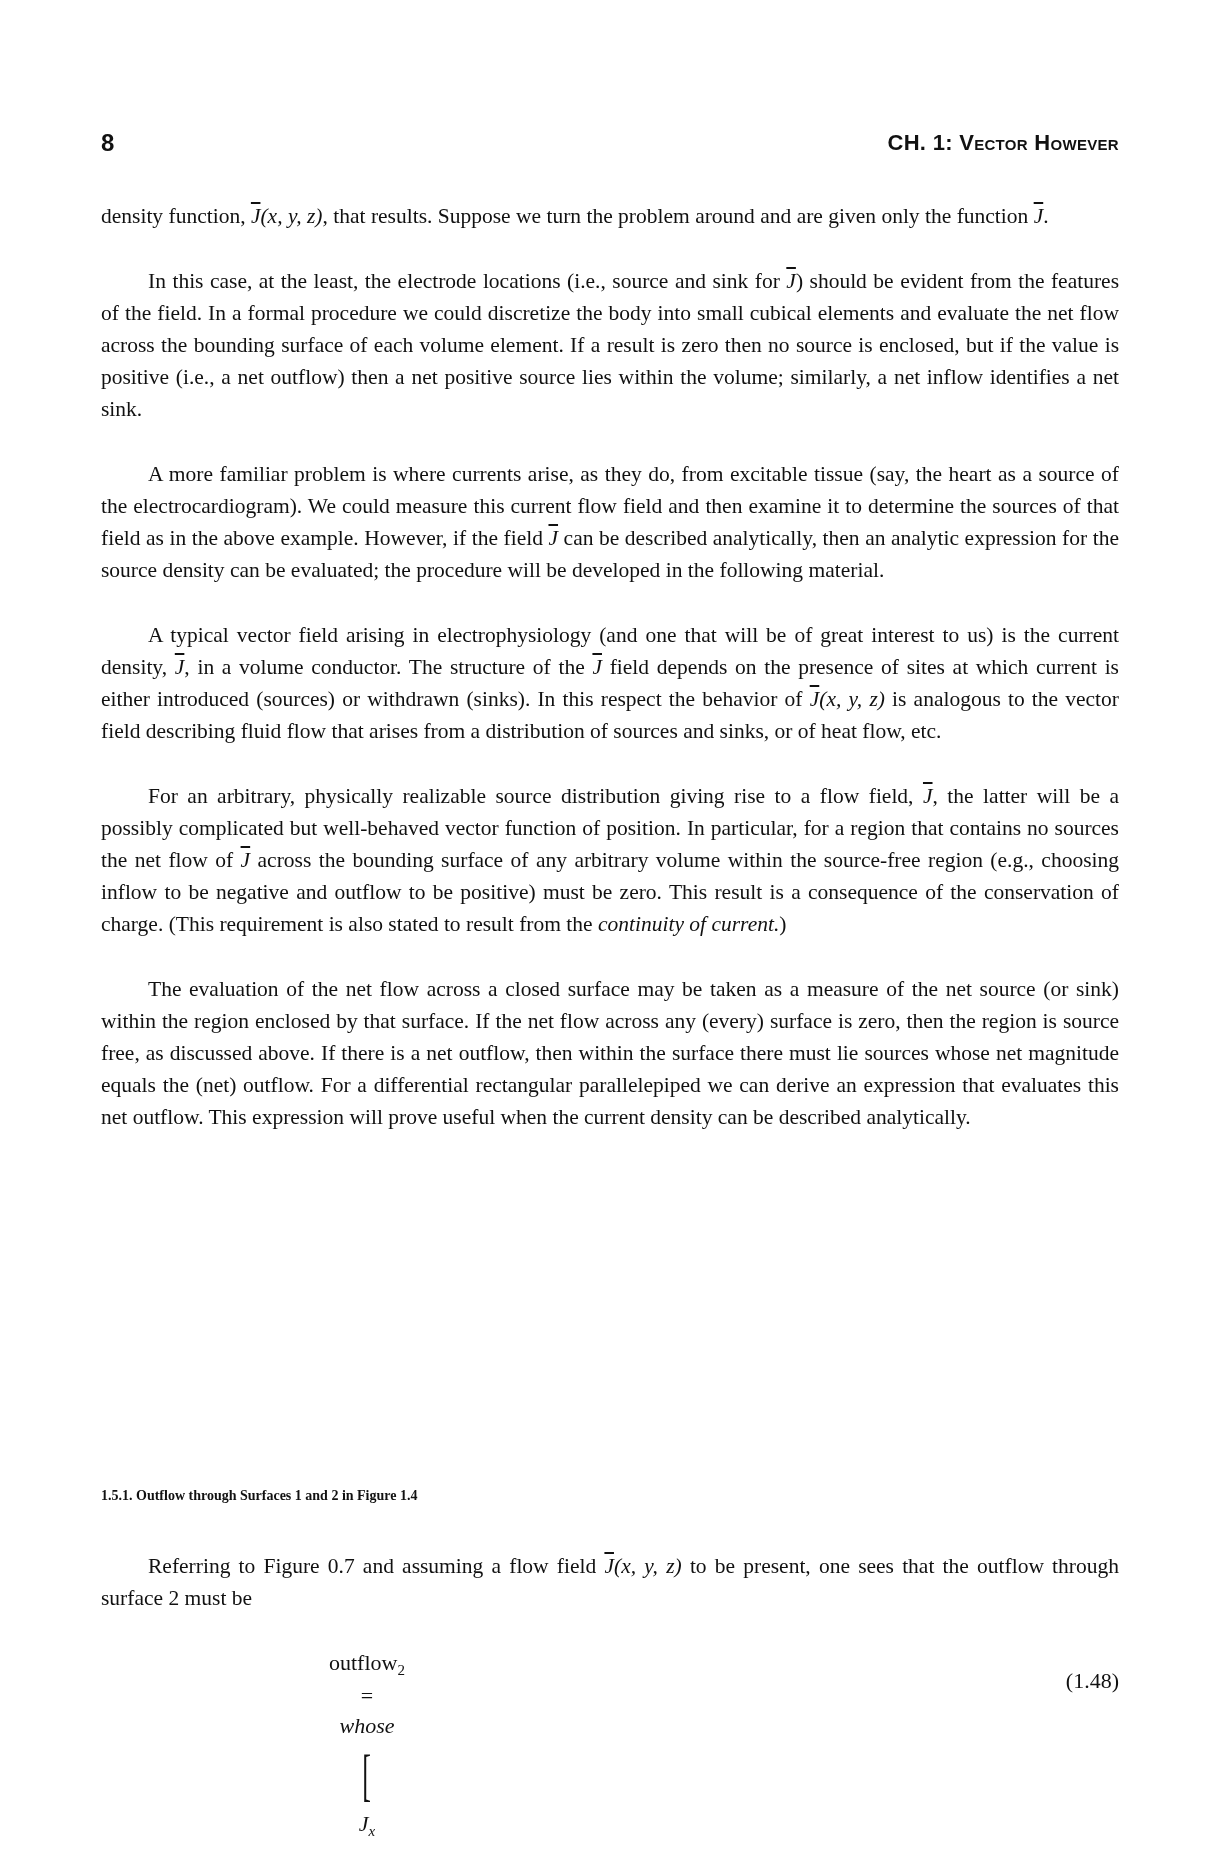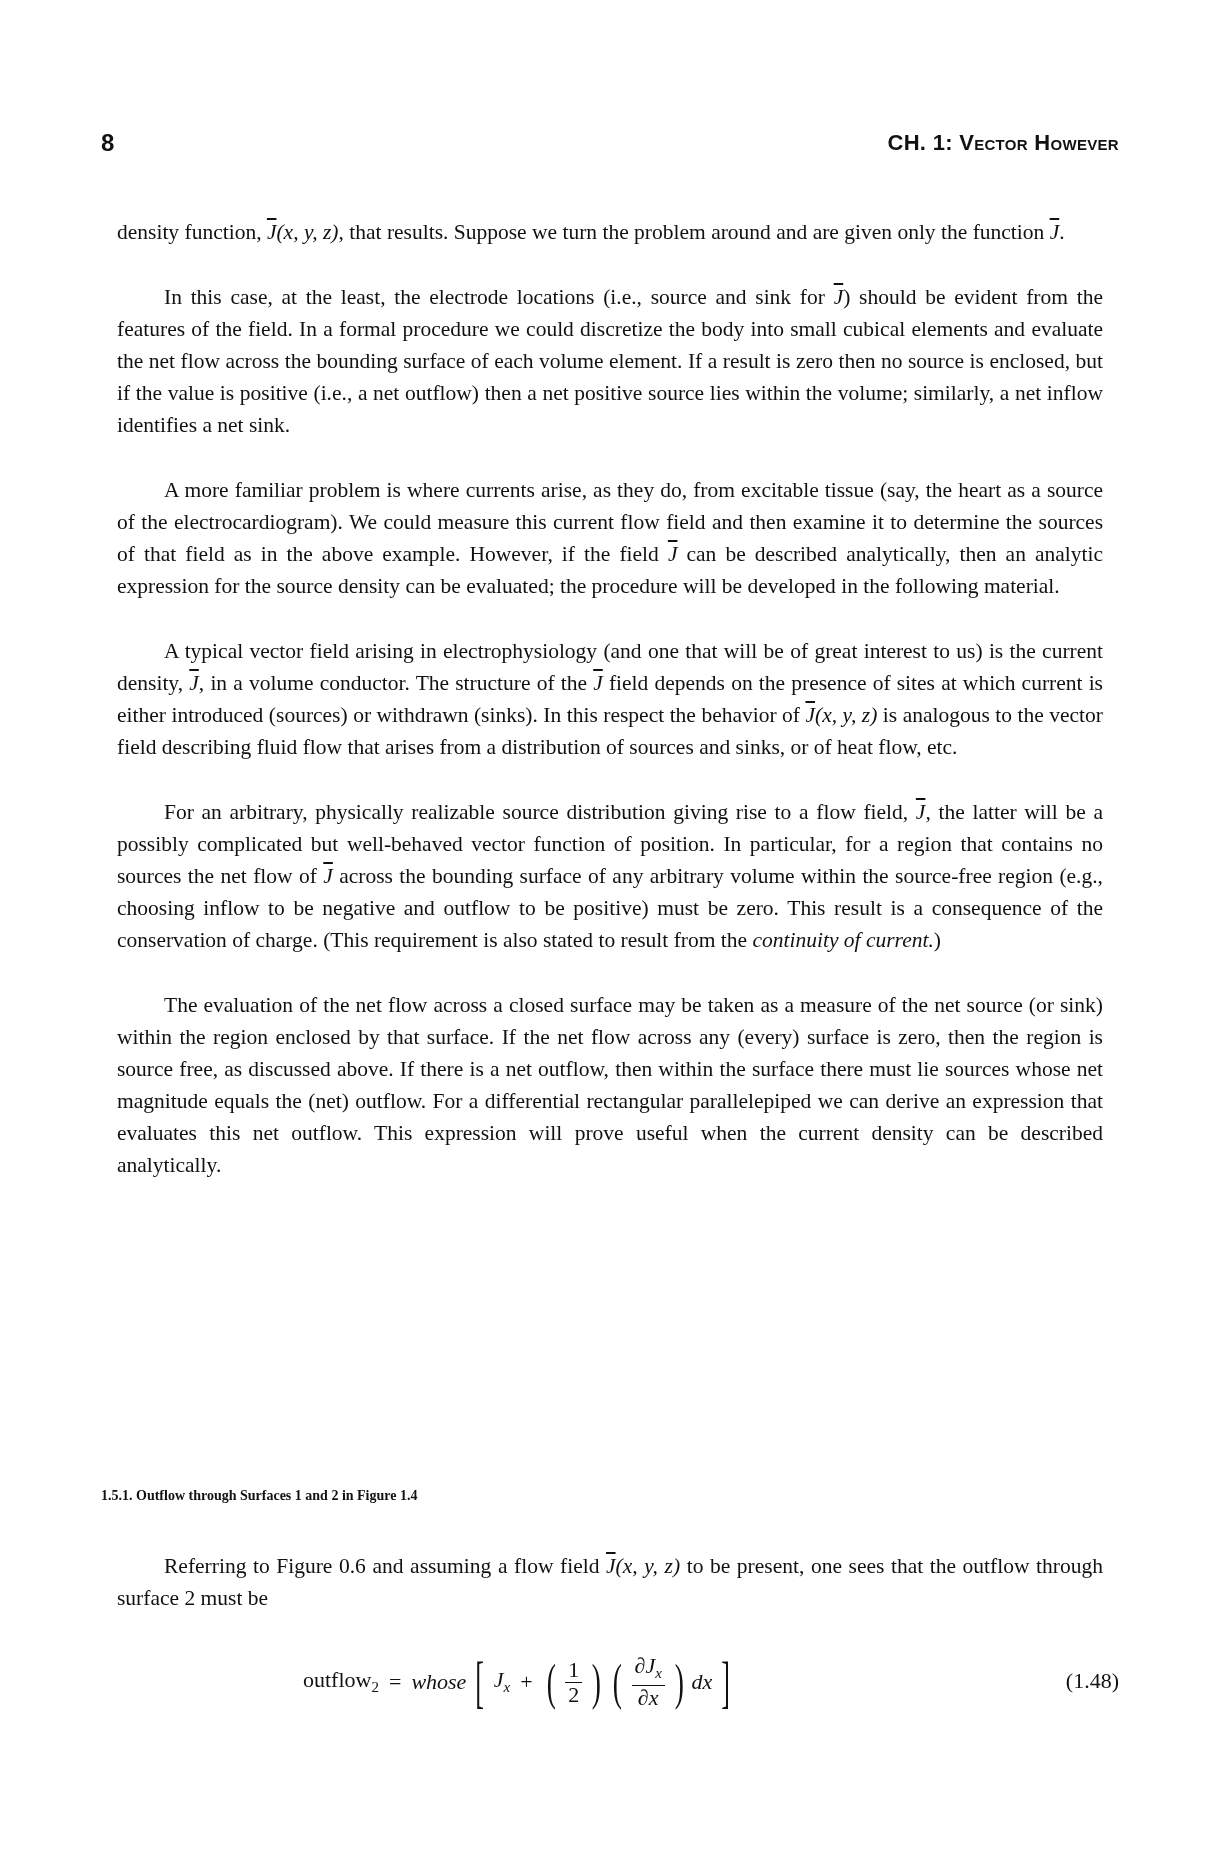--- a/index.html
+++ b/index.html
@@ -2,29 +2,29 @@
 <html><head>
 <meta charset="utf-8">
 <style>
   html, body { margin: 0; padding: 0; background: #ffffff; }
   body { width: 1221px; height: 1851px; position: relative; overflow: hidden; color: #111; }
   .page { position: absolute; left: 101px; top: 0; width: 1018px; }
   .running-head { position: absolute; top: 128px; left: 0; width: 1018px; height: 30px; }
   .page-num { position: absolute; left: 0; top: 0; font-family: "Liberation Sans", sans-serif; font-weight: bold; font-size: 24px; line-height: 30px; }
   .chapter { position: absolute; right: 0; top: 0; font-family: "Liberation Sans", sans-serif; font-weight: bold; font-size: 22px; line-height: 30px; font-variant: small-caps; letter-spacing: 0.3px; }
   .body-text { position: absolute; left: 0; width: 1018px; font-family: "Liberation Serif", serif; font-size: 21.5px; line-height: 32px; text-align: justify; }
-  .para { margin: 16px; text-indent: 0; }
+  .para { margin: 0; text-indent: 0; }
   .para.indent { text-indent: 47px; }
   .para + .para { margin-top: 33px; }
   .j { font-style: italic; text-decoration: overline; text-decoration-thickness: 1.5px; }
   .mi { font-style: italic; }
   .it { font-style: italic; }
   .heading { font-family: "Liberation Serif", serif; font-weight: bold; font-size: 14px; line-height: 32px; margin: 0; }
   .equation { position: absolute; left: 0; top: 1650px; width: 1018px; height: 64px; font-family: "Liberation Serif", serif; font-size: 22px; }
-  .eq-body { position: absolute; left: 202px; top: 0; height: 64px; display: flex; align-items: center; gap: 4px; }
+  .eq-body { position: absolute; left: 228px; top: 0; height: 64px; display: flex; align-items: center; gap: 4px; flex-direction: column; }
   .eq-num { position: absolute; right: 0; top: 18px; }
   .frac { display: inline-flex; flex-direction: column; align-items: center; vertical-align: middle; margin: 0 2px; line-height: 24px; }
   .frac .num { border-bottom: 1.5px solid #111; padding: 0 3px; }
   .big { font-size: 50px; line-height: 60px; font-weight: 100; transform: scaleX(0.55); display: inline-block; }
   .brk { font-size: 58px; line-height: 64px; font-weight: 100; transform: scaleX(0.45); display: inline-block; }
   sub { font-size: 15px; }
 </style>
 </head>
 <body>
 
@@ -39,21 +39,21 @@
       <p class="para"><span>density function, </span><span class="j">J</span><span class="mi">(x, y, z)</span><span>, that results. Suppose we turn the problem around and are given only the function </span><span class="j">J</span><span>.</span></p>
       <p class="para indent"><span>In this case, at the least, the electrode locations (i.e., source and sink for </span><span class="j">J</span><span>) should be evident from the features of the field. In a formal procedure we could discretize the body into small cubical elements and evaluate the net flow across the bounding surface of each volume element. If a result is zero then no source is enclosed, but if the value is positive (i.e., a net outflow) then a net positive source lies within the volume; similarly, a net inflow identifies a net sink.</span></p>
       <p class="para indent"><span>A more familiar problem is where currents arise, as they do, from excitable tissue (say, the heart as a source of the electrocardiogram). We could measure this current flow field and then examine it to determine the sources of that field as in the above example. However, if the field </span><span class="j">J</span><span> can be described analytically, then an analytic expression for the source density can be evaluated; the procedure will be developed in the following material.</span></p>
       <p class="para indent"><span>A typical vector field arising in electrophysiology (and one that will be of great interest to us) is the current density, </span><span class="j">J</span><span>, in a volume conductor. The structure of the </span><span class="j">J</span><span> field depends on the presence of sites at which current is either introduced (sources) or withdrawn (sinks). In this respect the behavior of </span><span class="j">J</span><span class="mi">(x, y, z)</span><span> is analogous to the vector field describing fluid flow that arises from a distribution of sources and sinks, or of heat flow, etc.</span></p>
       <p class="para indent"><span>For an arbitrary, physically realizable source distribution giving rise to a flow field, </span><span class="j">J</span><span>, the latter will be a possibly complicated but well-behaved vector function of position. In particular, for a region that contains no sources the net flow of </span><span class="j">J</span><span> across the bounding surface of any arbitrary volume within the source-free region (e.g., choosing inflow to be negative and outflow to be positive) must be zero. This result is a consequence of the conservation of charge. (This requirement is also stated to result from the </span><span class="it">continuity of current.</span><span>)</span></p>
       <p class="para indent"><span>The evaluation of the net flow across a closed surface may be taken as a measure of the net source (or sink) within the region enclosed by that surface. If the net flow across any (every) surface is zero, then the region is source free, as discussed above. If there is a net outflow, then within the surface there must lie sources whose net magnitude equals the (net) outflow. For a differential rectangular parallelepiped we can derive an expression that evaluates this net outflow. This expression will prove useful when the current density can be described analytically.</span></p>
     </div>
 
   <div class="body-text" style="top:1480px;">
     <h3 class="heading">1.5.1.  Outflow through Surfaces 1 and 2 in Figure 1.4</h3>
-    <p class="para indent" id="section-para" style="margin-top:38px;"><span>Referring to Figure 0.6 and assuming a flow field </span><span class="j">J</span><span class="mi">(x, y, z)</span><span> to be present, one sees that the outflow through surface 2 must be</span></p>
+    <p class="para indent" id="section-para" style="margin-top:38px;"><span>Referring to Figure 0.7 and assuming a flow field </span><span class="j">J</span><span class="mi">(x, y, z)</span><span> to be present, one sees that the outflow through surface 2 must be</span></p>
   </div>
 
   <div class="equation">
     <div class="eq-body">
       <span><span>outflow</span><sub>2</sub></span>
       <span style="margin:0 6px;">=</span>
       <span class="mi">whose</span>
       <span class="brk">[</span>
       <span class="mi"><span>J</span><sub>x</sub></span>
       <span style="margin:0 6px;">+</span>

